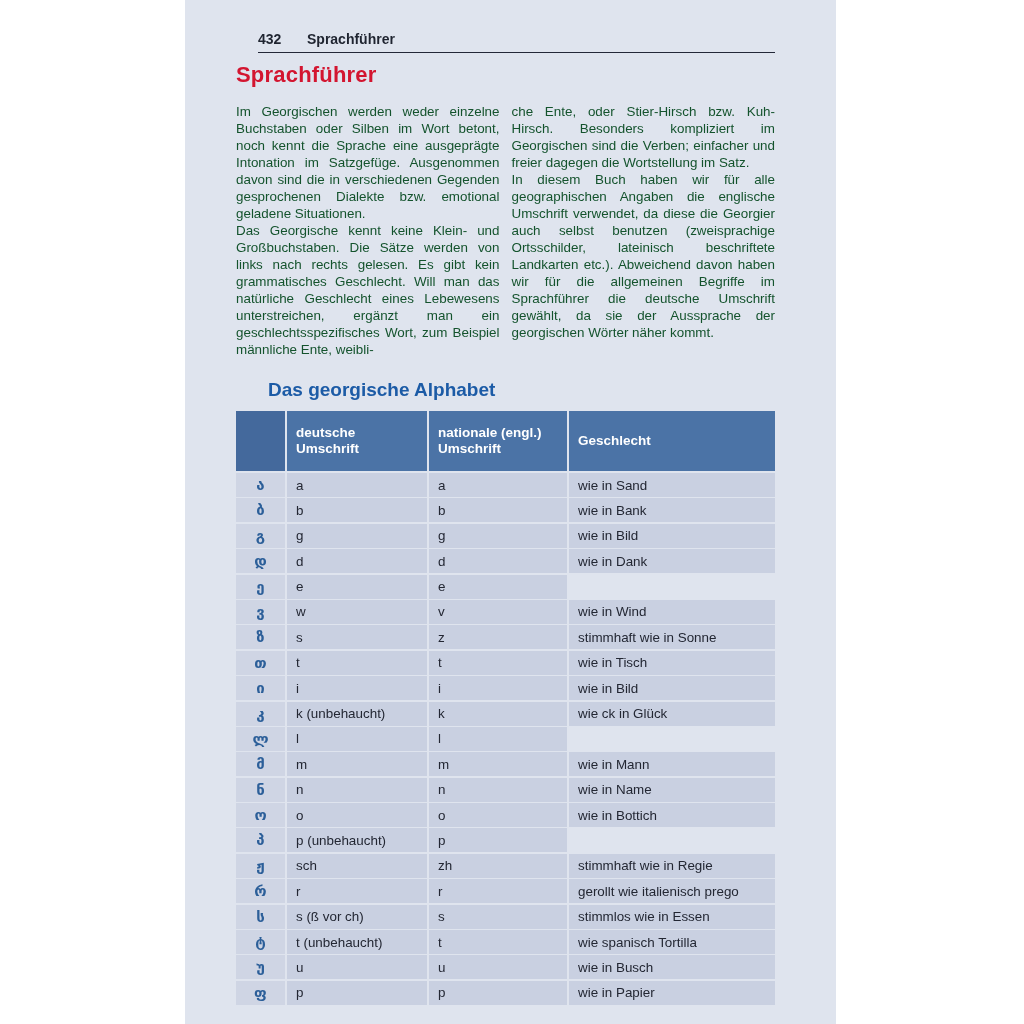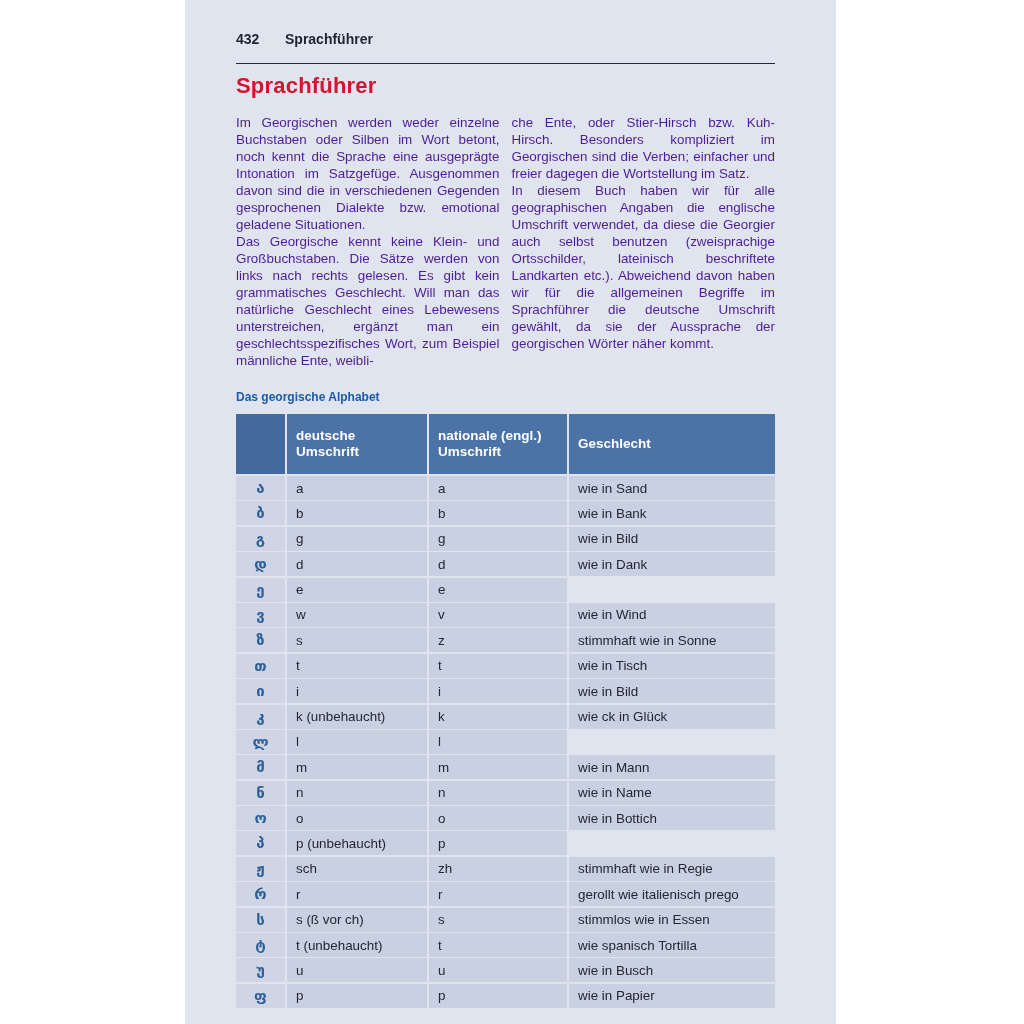--- a/index.html
+++ b/index.html
@@ -8,44 +8,44 @@
     font-family:"Liberation Sans", sans-serif;overflow:hidden;
   }
   .page{
     position:absolute;left:185px;top:0;width:651px;height:1024px;
     background:#dfe4ee;
   }
   .content{position:absolute;left:51px;top:0;width:539px;}
 
   
   .running-head{
-    display:flex;align-items:flex-end;padding-top:31px;padding-bottom:16px;
+    display:flex;align-items:flex-end;padding-top:31px;padding-bottom:5px;
     border-bottom:1.5px solid #232838;
-    color:#1f2430;font-size:14px;font-weight:bold;
+    color:#1f2430;font-size:14px;font-weight:bold;margin-left:22px;
   }
   .running-head .pagenum{width:49px;}
   .running-head .section{}
 
   
   .chapter-title{
     margin-top:9px;font-size:22px;font-weight:bold;color:#d31530;
     letter-spacing:0.2px;
   }
 
   
   .intro{display:flex;gap:12px;margin-top:15px;}
   .intro .col{
     flex:1;text-align:justify;font-size:13.4px;line-height:17px;
-    color:#4c1d95;
+    color:#14532d;
   }
   .intro p{margin:0;}
 
   
   .table-heading{
-    margin-top:21px;font-size:12px;font-weight:bold;color:#1c5ba6;
+    margin-top:21px;font-size:19px;font-weight:bold;color:#1c5ba6;margin-left:32px;
   }
   .alpha-table{margin-top:10px;width:539px;}
   .t-head{
     display:grid;grid-template-columns:49px 140px 138px 1fr;column-gap:2px;
     height:60px;margin-bottom:2px;
   }
   .hcell{
     background:#4b73a6;color:#ffffff;font-weight:bold;font-size:13.5px;
     line-height:16px;display:flex;align-items:center;padding:0 9px;
   }

